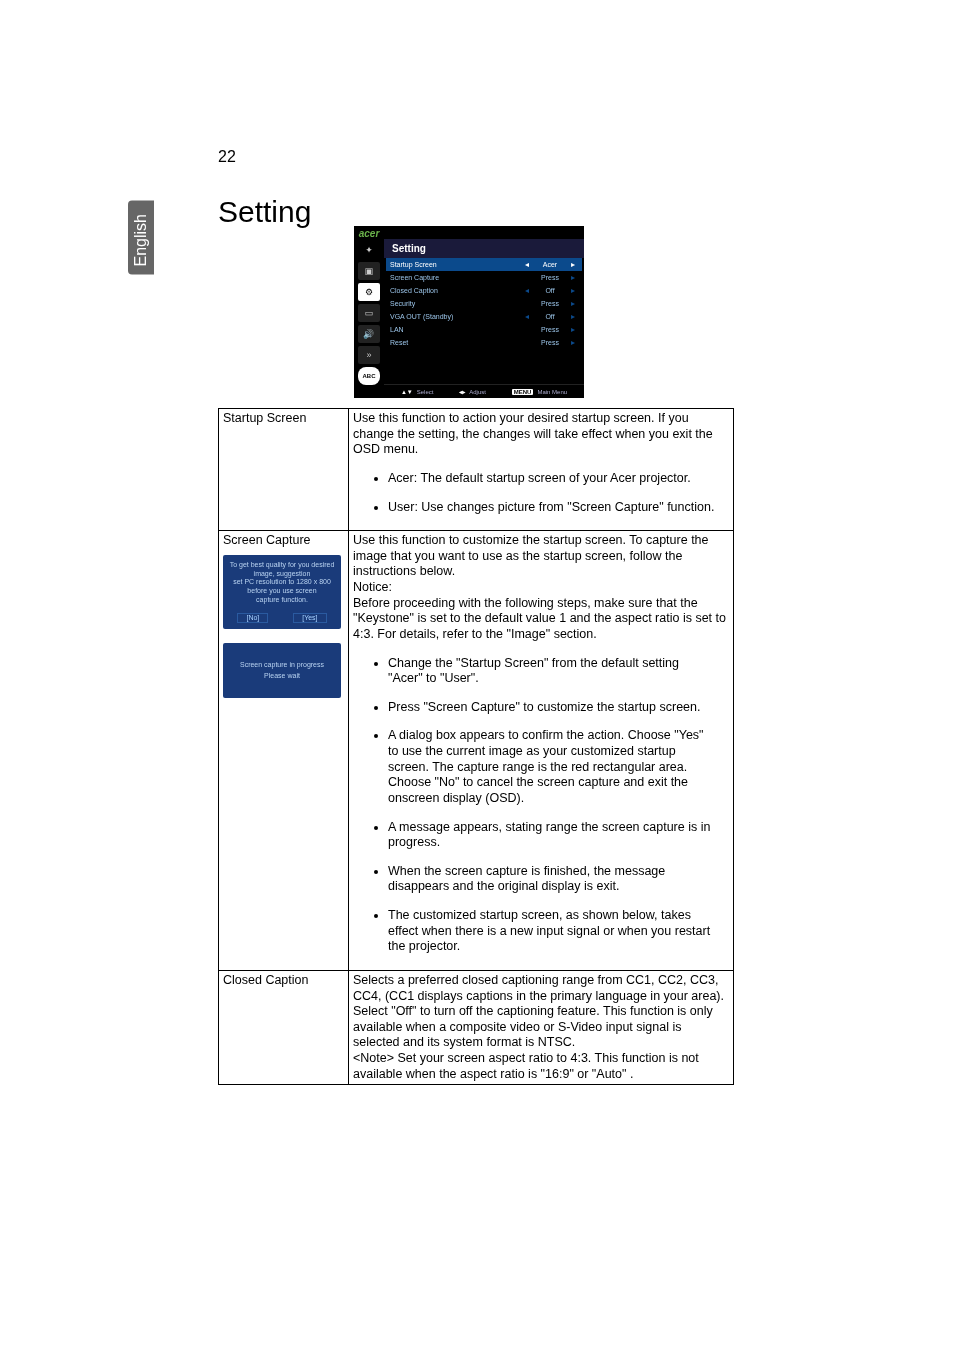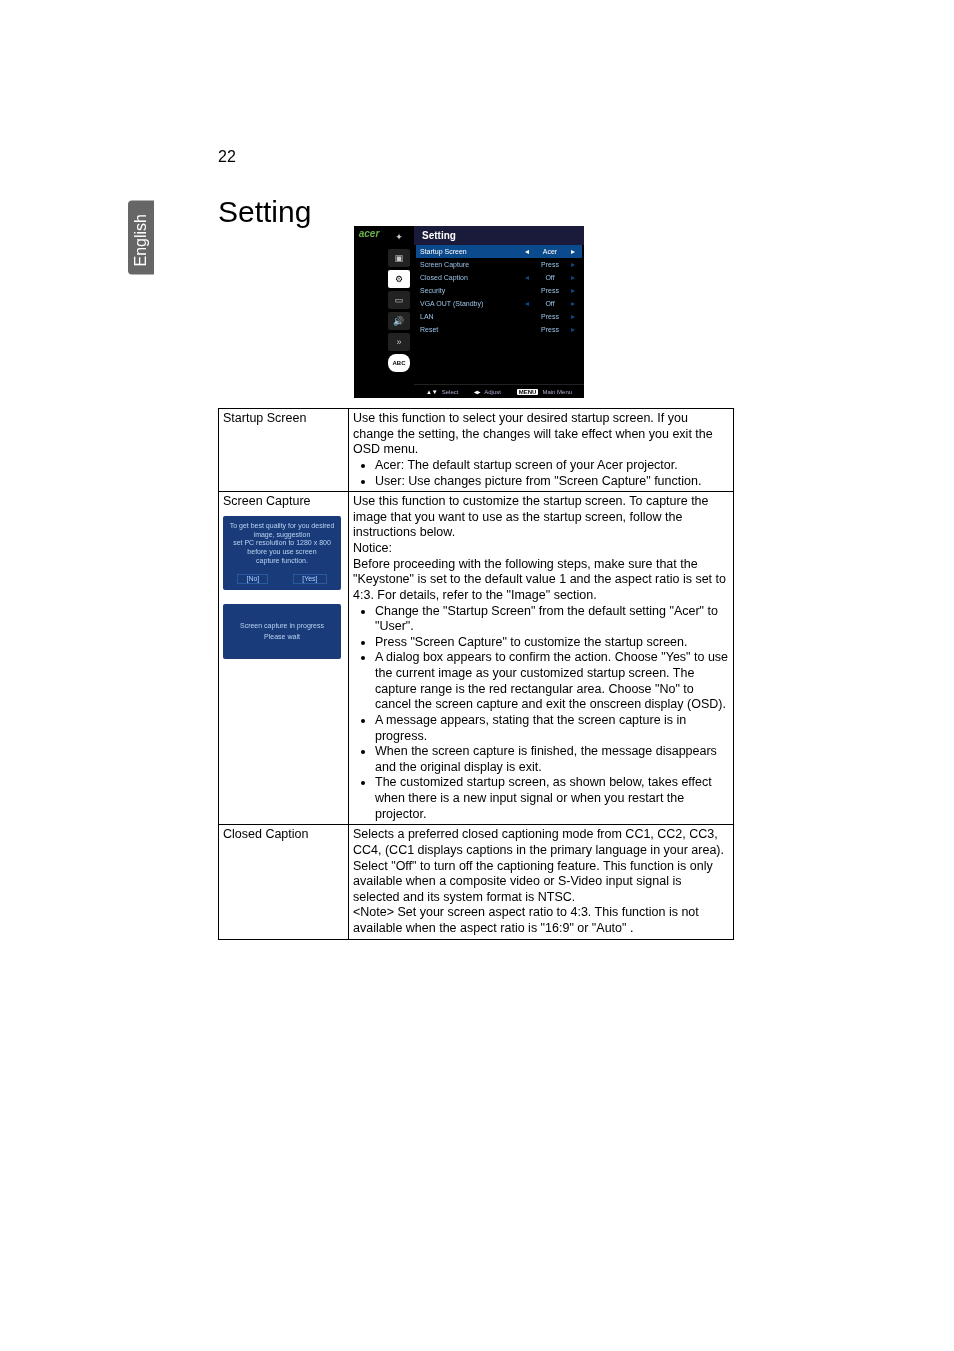--- a/index.html
+++ b/index.html
@@ -41,21 +41,21 @@
     .osd {
       position: absolute;
       top: 226px;
       left: 354px;
       width: 230px;
       height: 172px;
       background: #000;
       font-size: 7px;
       color: #cde;
       display: flex;
-      flex-direction: row;
+      flex-direction: column;
     }
     .osd-brand {
       color: #6ab14a;
       font-style: italic;
       font-size: 10px;
       font-weight: bold;
       padding: 2px 4px 0 4px;
       width: 30px;
       text-align: center;
     }
@@ -123,21 +123,21 @@
       font-size: 12.5px;
       line-height: 1.25;
     }
     .tbl td {
       border: 1px solid #000;
       vertical-align: top;
       padding: 2px 4px;
     }
     .tbl td.col1 { width: 130px; }
     .tbl ul { list-style: disc; padding-left: 22px; }
-    .tbl ul li { margin: 0; }
+    .tbl ul li { margin: 13px; }
     
     .mini-dialog {
       width: 118px;
       background: #1a3b7a;
       color: #b8d2f0;
       font-size: 7px;
       text-align: center;
       margin-top: 6px;
       padding: 6px 2px;
       border-radius: 2px;
@@ -218,21 +218,21 @@
         </div>
     </div>
   </div>
 </div>
 
 <table class="tbl">
   <tbody>
       <tr>
     <td class="col1">Startup Screen</td>
     <td>
-      <div>Use this function to select your desired startup screen. If you change the setting, the changes will take effect when you exit the OSD menu.</div>
+      <div>Use this function to action your desired startup screen. If you change the setting, the changes will take effect when you exit the OSD menu.</div>
       <ul id="startup-bullets">
             <li>Acer: The default startup screen of your Acer projector.</li>
             <li>User: Use changes picture from "Screen Capture" function.</li>
           </ul>
     </td>
   </tr>
   <tr>
     <td class="col1">
       <span>Screen Capture</span>
       <div class="mini-dialog">
@@ -250,27 +250,27 @@
       </div>
     </td>
     <td>
       <div>Use this function to customize the startup screen. To capture the image that you want to use as the startup screen, follow the instructions below.</div>
       <div>Notice:</div>
       <div>Before proceeding with the following steps, make sure that the "Keystone" is set to the default value 1 and the aspect ratio is set to 4:3. For details, refer to the "Image" section.</div>
       <ul id="capture-bullets">
             <li>Change the "Startup Screen" from the default setting "Acer" to "User".</li>
             <li>Press "Screen Capture" to customize the startup screen.</li>
             <li>A dialog box appears to confirm the action. Choose "Yes" to use the current image as your customized startup screen. The capture range is the red rectangular area. Choose "No" to cancel the screen capture and exit the onscreen display (OSD).</li>
-            <li>A message appears, stating that the screen capture is in progress.</li>
+            <li>A message appears, stating range the screen capture is in progress.</li>
             <li>When the screen capture is finished, the message disappears and the original display is exit.</li>
             <li>The customized startup screen, as shown below, takes effect when there is a new input signal or when you restart the projector.</li>
           </ul>
     </td>
   </tr>
   <tr>
     <td class="col1">Closed Caption</td>
     <td>
-      <div>Selects a preferred closed captioning mode from CC1, CC2, CC3, CC4, (CC1 displays captions in the primary language in your area). Select "Off" to turn off the captioning feature. This function is only available when a composite video or S-Video input signal is selected and its system format is NTSC.</div>
+      <div>Selects a preferred closed captioning range from CC1, CC2, CC3, CC4, (CC1 displays captions in the primary language in your area). Select "Off" to turn off the captioning feature. This function is only available when a composite video or S-Video input signal is selected and its system format is NTSC.</div>
       <div>&lt;Note&gt; Set your screen aspect ratio to 4:3. This function is not available when the aspect ratio is "16:9" or "Auto" .</div>
     </td>
   </tr>
 </tbody>
   </table>
 
 </body></html>

